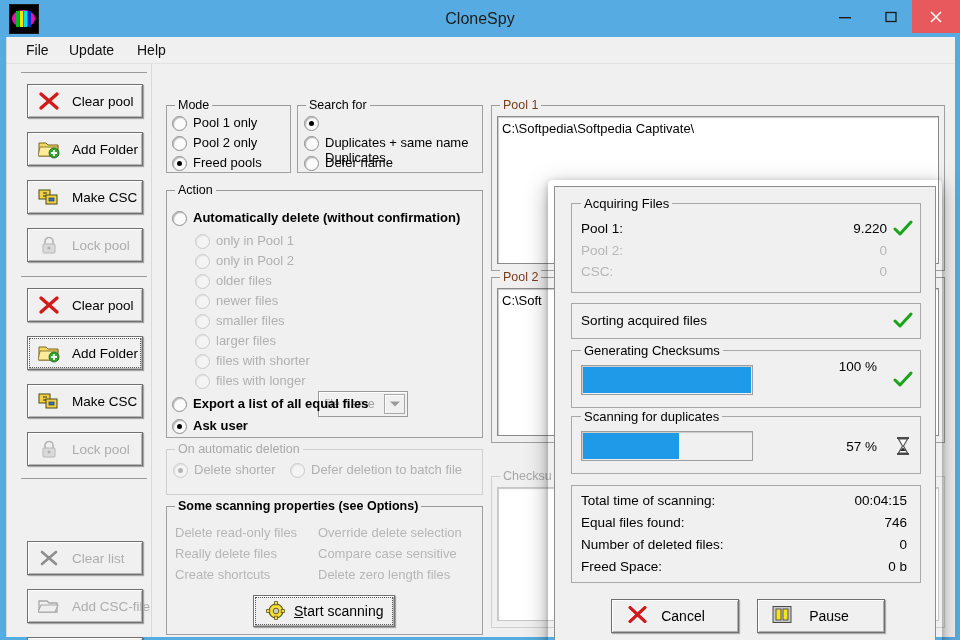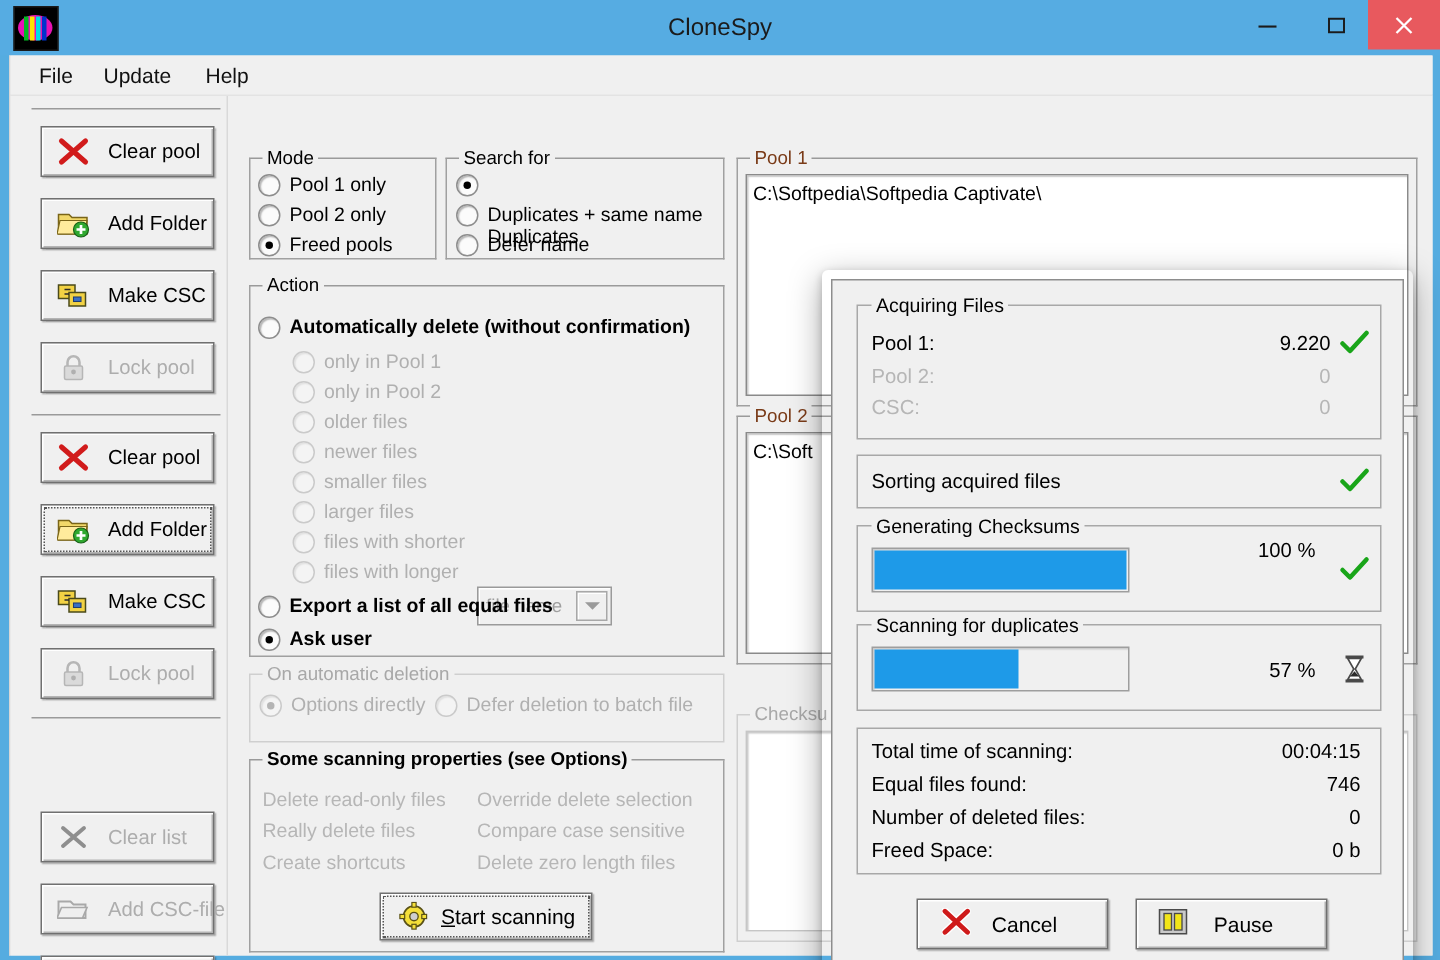--- a/index.html
+++ b/index.html
@@ -330,21 +330,21 @@
           <span class="dot"></span>
         </div>
       <span class="rlabel" style="left:186px;top:354px;font-weight:bold;">Ask user</span>
 
       <div class="grpbox" style="left:159px;top:385px;width:315px;height:44px;border-color:#cfcfcf;">
         <span class="grp-legend dim">On automatic deletion</span>
       </div>
       <div class="radio dim" style="left:166px;top:399px;">
           <span class="dot" style="background:#b4b4b4;"></span>
         </div>
-      <span class="rlabel dim" style="left:187px;top:398px;">Options directly</span>
+      <span class="rlabel dim" style="left:187px;top:398px;">Delete shorter</span>
       <div class="radio dim" style="left:283px;top:399px;"></div>
       <span class="rlabel dim" style="left:304px;top:398px;">Defer deletion to batch file</span>
 
       <div class="grpbox" style="left:159px;top:442px;width:315px;height:127px;">
         <span class="grp-legend" style="font-weight:bold;">Some scanning properties (see Options)</span>
       </div>
       <span class="textish dim" style="left:168px;top:461px;">Delete read-only files</span>
       <span class="textish dim" style="left:168px;top:482px;">Really delete files</span>
       <span class="textish dim" style="left:168px;top:503px;">Create shortcuts</span>
       <span class="textish dim" style="left:311px;top:461px;">Override delete selection</span>

